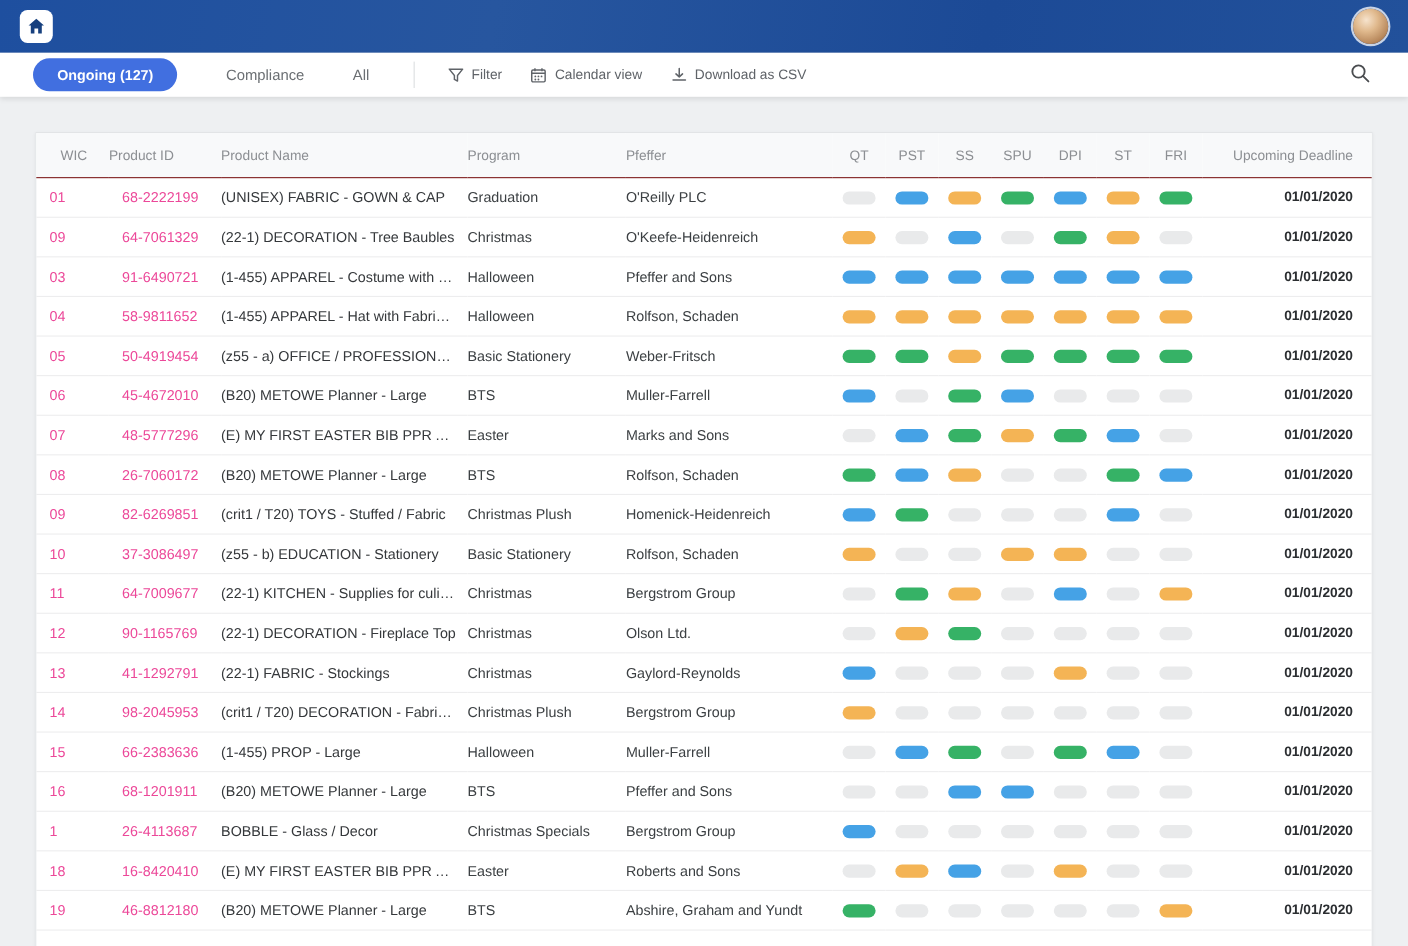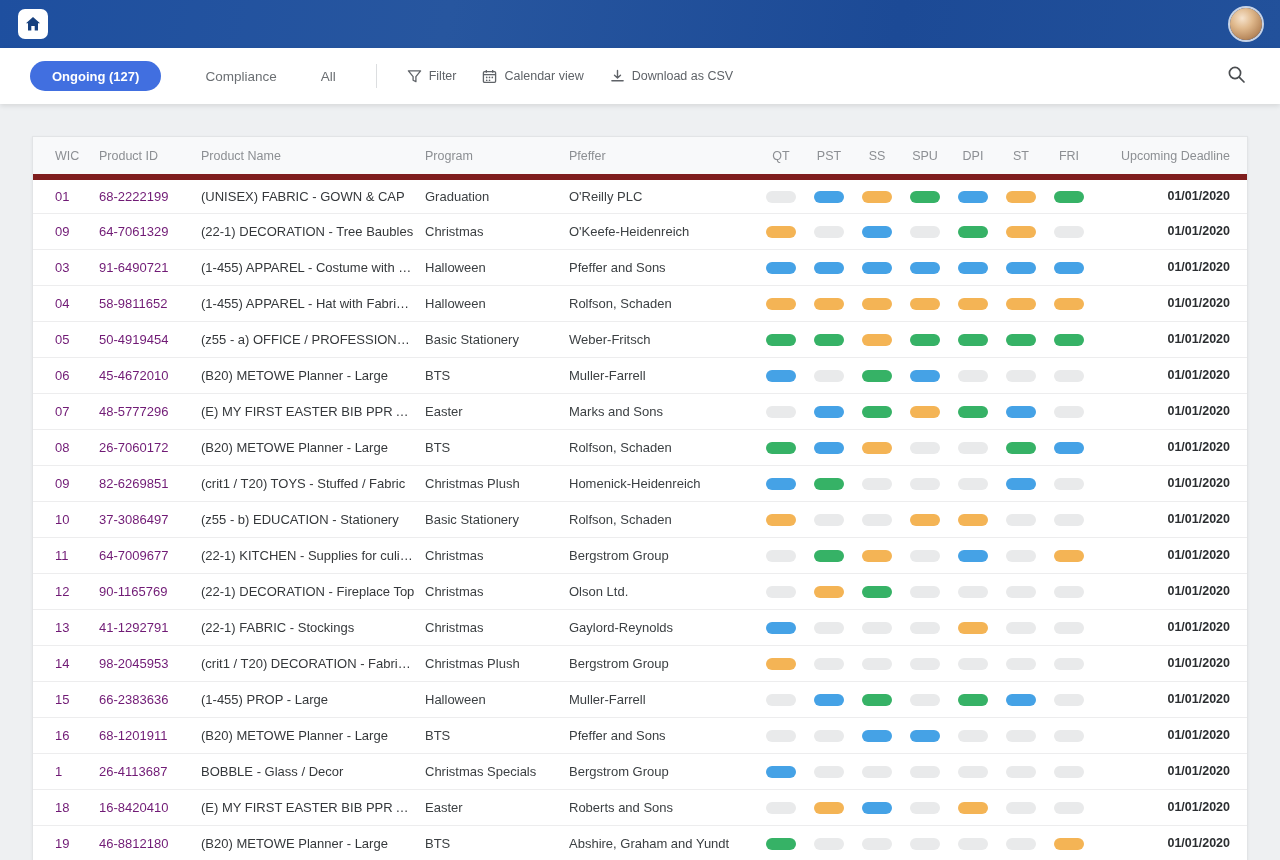--- a/index.html
+++ b/index.html
@@ -41,21 +41,21 @@
     margin-left: auto;
     width: 32px; height: 32px;
     border-radius: 50%;
     background: radial-gradient(circle at 38% 32%, #f6e3cd 0%, #e0b98d 35%, #b98a5e 70%, #7d5335 100%);
     box-shadow: 0 0 0 2px rgba(255,255,255,.75);
     cursor: pointer;
   }
 
   
   .toolbar {
-    height: 56px;
+    height: 40px;
     background: #ffffff;
     display: flex;
     align-items: center;
     padding: 0 30px;
     box-shadow: 0 2px 5px rgba(0,0,0,.10);
     position: relative;
     z-index: 2;
   }
   .tab-pill {
     background: #416fe0;
@@ -109,42 +109,42 @@
     min-height: 760px;
   }
   table {
     width: 100%;
     border-collapse: collapse;
     table-layout: fixed;
   }
   thead th {
     height: 40px;
     background: #f8f9fa;
-    border-bottom: 6px solid #7f1d1d;
+    border-bottom: 1px solid #7f1d1d;
     color: #8c8f93;
     font-size: 12.5px;
     font-weight: normal;
     text-align: left;
     white-space: nowrap;
   }
   tbody td {
     height: 36px;
     border-bottom: 1px solid #ededee;
     font-size: 13px;
     color: #3c4043;
     white-space: nowrap;
     overflow: hidden;
     text-overflow: ellipsis;
   }
   th.c-wic, td.c-wic { padding-left: 22px; }
   th.c-status, td.c-status { text-align: center; }
   th.c-deadline, td.c-deadline { text-align: right; padding-right: 17px; }
   td.c-deadline { font-weight: bold; font-size: 12.5px; color: #2b2e31; }
   td.c-name { color: #35383b; padding-right: 10px; }
-  td.c-pid, td.c-wic { color: #701a75; }
+  td.c-pid, td.c-wic { color: #ec4899; padding-left: 12px; }
 
   .pill {
     display: inline-block;
     width: 30px;
     height: 12px;
     border-radius: 6px;
     vertical-align: middle;
   }
 </style>
 </head>

